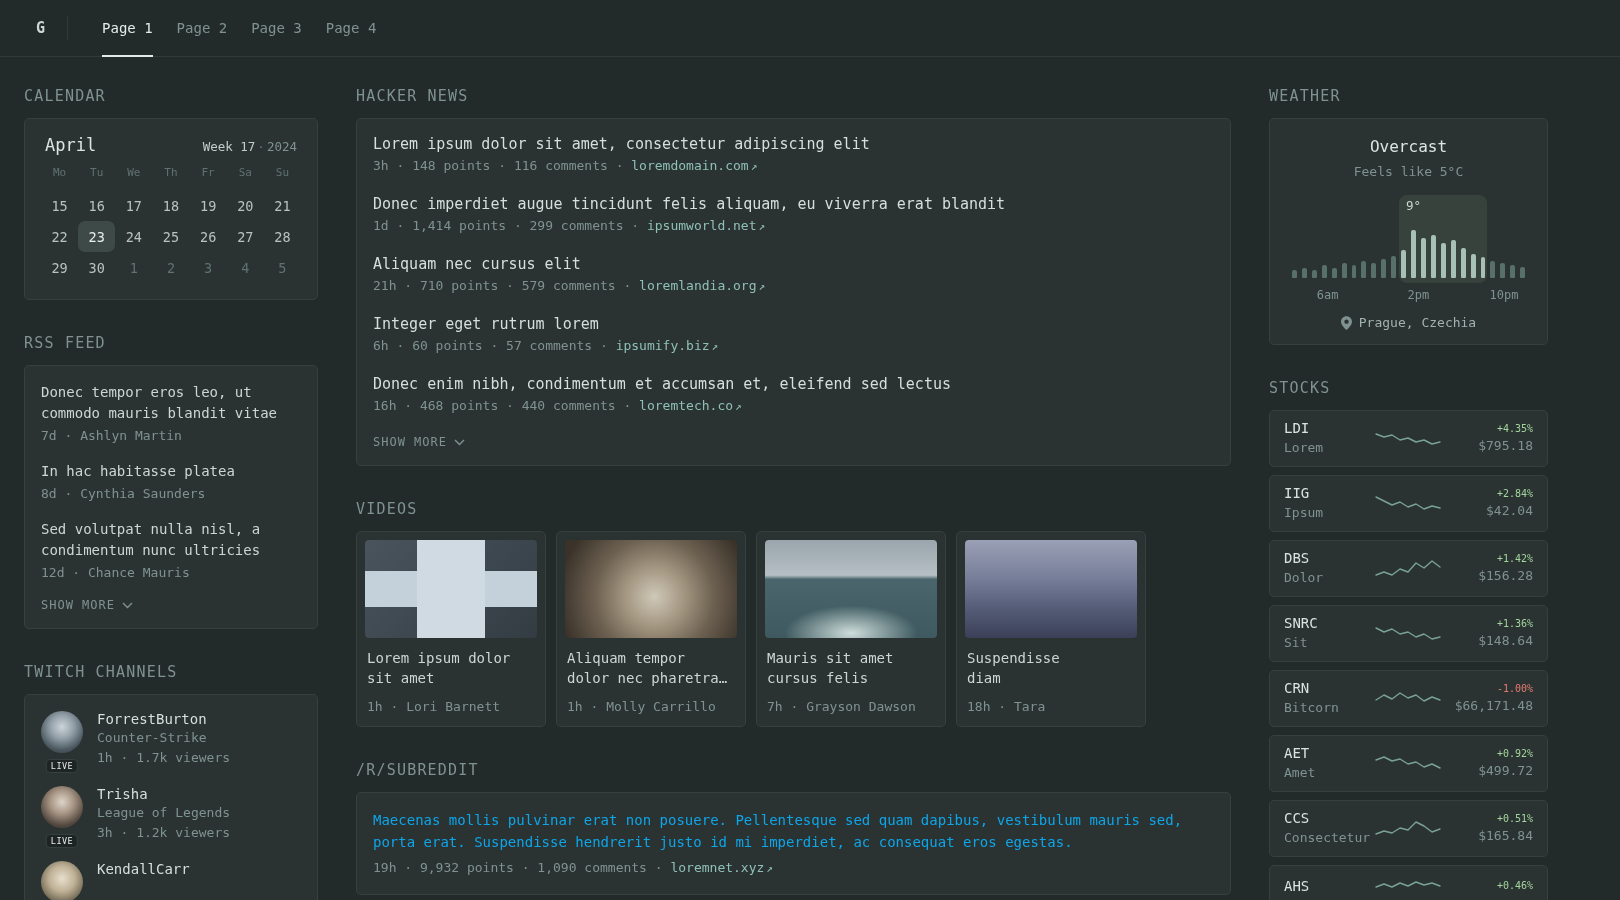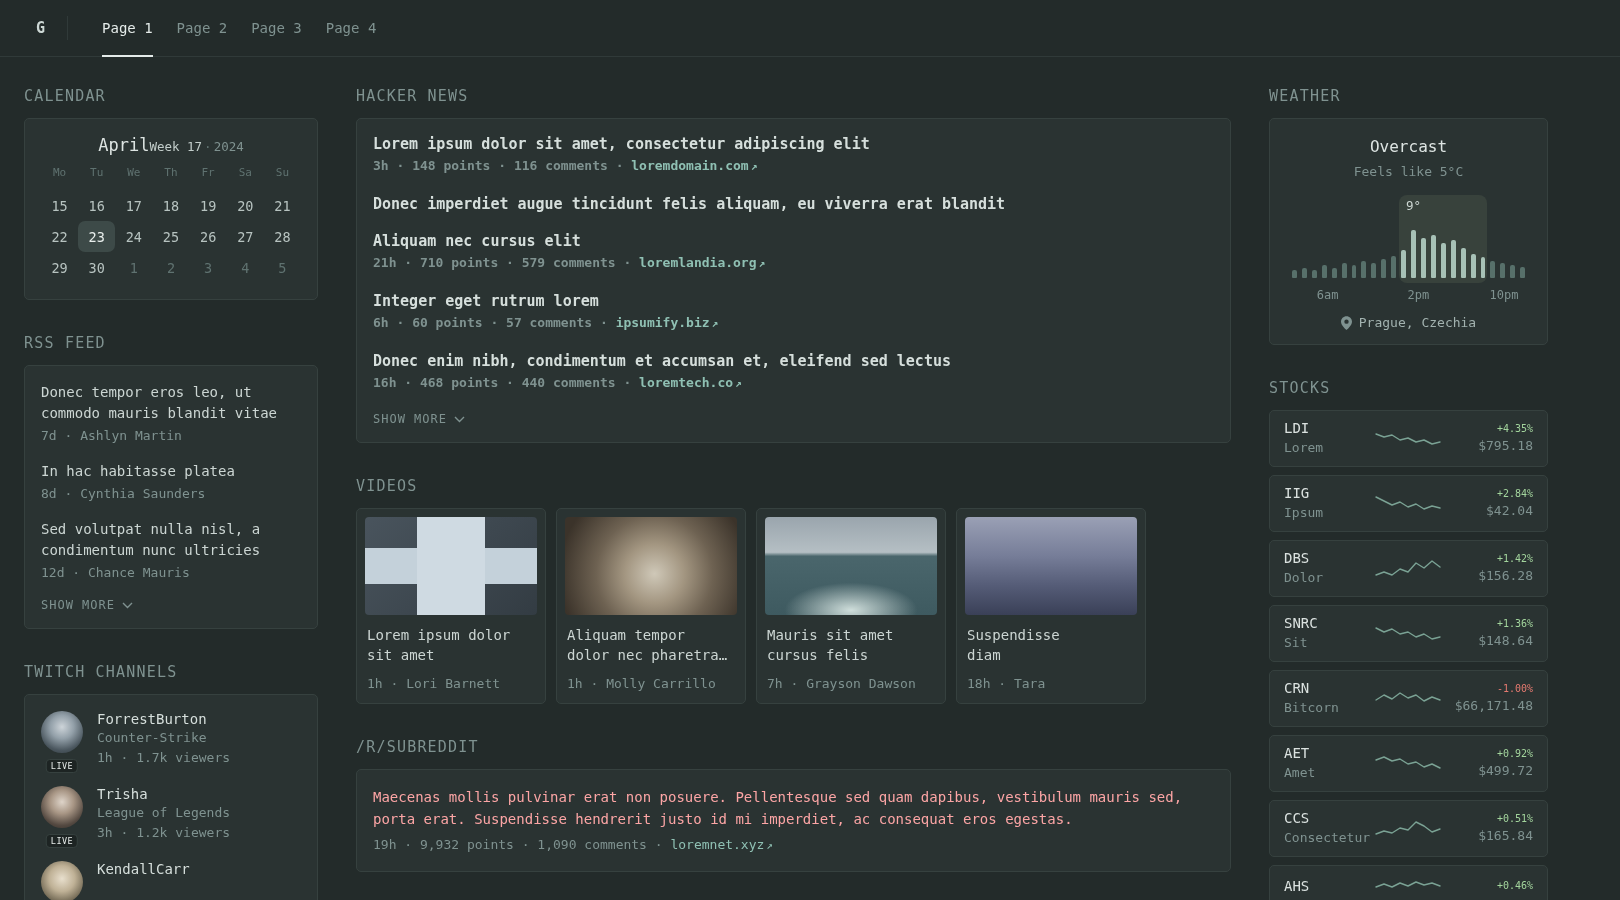--- a/index.html
+++ b/index.html
@@ -26,21 +26,21 @@
   
   .main{display:grid;grid-template-columns:294px 875px 279px;column-gap:38px;padding:30px 0 0 24px;align-items:start;}
   .col{display:flex;flex-direction:column;gap:34px;min-width:0;}
   .widget-title{font-size:15px;font-weight:normal;letter-spacing:1.2px;color:var(--text-dim);margin-bottom:13px;}
   .card{background:var(--card);border:1px solid var(--border);border-radius:5px;padding:16px;}
   .meta{color:var(--text-dim);font-size:13px;line-height:18px;}
   .domain-link{color:var(--link);cursor:pointer;}
   .ext-arrow{font-size:11px;margin-left:2px;}
   .show-more{display:flex;align-items:center;gap:7px;color:var(--text-dim);font-size:12px;letter-spacing:1px;cursor:pointer;}
   
-  .cal-head{display:flex;justify-content:center;align-items:baseline;padding:0 4px;}
+  .cal-head{display:flex;justify-content:space-between;align-items:baseline;padding:0 4px;}
   .cal-month{font-size:17px;color:#dde4e2;}
   .cal-meta{font-size:12.5px;color:var(--text-dim);}
   .cal-week{color:#c3cecb;}
   .cal-dot{color:var(--text-faint);margin:0 2px;}
   .cal-grid{display:grid;grid-template-columns:repeat(7,1fr);margin-top:11px;}
   .cal-dow span{text-align:center;font-size:11px;color:var(--text-faint);}
   .cal-cell{height:31px;display:flex;align-items:center;justify-content:center;font-size:13.5px;color:#b7c3c0;border-radius:7px;}
   .cal-cell.selected{background:#3d4a48;color:#e8eeec;}
   .cal-cell.faded{color:var(--text-faint);}
   
@@ -52,21 +52,21 @@
   .channel{display:flex;gap:14px;cursor:pointer;}
   .avatar-wrap{position:relative;width:42px;flex-shrink:0;}
   .avatar{width:42px;height:42px;border-radius:50%;}
   .av-0{background:radial-gradient(circle at 50% 38%,#cdd4d9 0%,#93a0a9 35%,#4a565e 70%,#2b3338 100%);}
   .av-1{background:radial-gradient(circle at 50% 38%,#ded4c9 0%,#a89685 35%,#544941 70%,#2e2925 100%);}
   .av-2{background:radial-gradient(circle at 50% 42%,#e8dfcd 0%,#bfb196 40%,#6f6652 75%,#3a342a 100%);}
   .live-badge{position:absolute;left:50%;transform:translateX(-50%);bottom:-6px;background:#1d2423;border:1px solid var(--border);border-radius:4px;font-size:8.5px;padding:1px 4px;color:#e6ebe9;letter-spacing:.5px;}
   .channel-name{font-size:14px;color:#d6dfdc;margin-bottom:2px;}
   .channel-cat{margin-bottom:2px;}
   
-  .hn-item{margin-bottom:19px;font-weight:bold;}
+  .hn-item{margin-bottom:19px;}
   .hn-title{font-size:15px;color:#d6dfdc;margin-bottom:4px;cursor:pointer;}
   .hn-card .show-more{margin-top:14px;}
   
   .video-row{display:flex;gap:10px;overflow:hidden;}
   .video-card{width:190px;flex:0 0 190px;padding:8px 8px 10px;}
   .thumb{width:100%;height:98px;border-radius:4px;margin-bottom:10px;}
   .thumb-0{background:
     linear-gradient(to right,transparent 0 30%,#cfdae2 30% 70%,transparent 70%),
     linear-gradient(to bottom,transparent 0 32%,#c4d1da 32% 68%,transparent 68%),
     linear-gradient(135deg,#49545d,#333c43);}
@@ -74,21 +74,21 @@
   .thumb-2{background:
     radial-gradient(ellipse 55% 40% at 50% 95%,#cfdedb 0%,rgba(207,222,219,0) 70%),
     linear-gradient(180deg,#9aa5ad 0%,#b5bfc4 36%,#4a666c 40%,#3e5a60 100%);}
   .thumb-3{background:
     linear-gradient(180deg,#9fb7ab 0%,rgba(159,183,171,0) 30%),
     radial-gradient(ellipse at 50% 60%,#7da294 0%,#5d8a7c 40%,#3f6b60 75%,#2f544c 100%);}
   .thumb-4{background:linear-gradient(180deg,#9aa0b5 0%,#767d98 40%,#555c77 70%,#3a4057 100%);}
   .video-title{font-size:14px;line-height:20px;height:40px;overflow:hidden;color:#ccd6d3;margin:2px 2px 10px;cursor:pointer;white-space:pre-line;}
   .video-meta{margin:0 2px 0;}
   
-  .post-text{font-size:14px;line-height:22px;color:#fca5a5;margin-bottom:6px;cursor:pointer;}
+  .post-text{font-size:14px;line-height:22px;color:#0ea5e9;margin-bottom:6px;cursor:pointer;}
   
   .weather-card{text-align:center;padding:18px 16px 14px;}
   .w-cond{font-size:16px;color:#dde4e2;margin-bottom:7px;}
   .w-chart{position:relative;height:88px;margin:14px 4px 0;}
   .w-highlight{position:absolute;top:0;bottom:0;background:#38423c;border-radius:8px;}
   .w-temp{position:absolute;top:3px;font-size:12.5px;color:#ccd6d2;transform:translateX(-50%);}
   .w-bars{position:absolute;left:2px;right:2px;bottom:5px;top:26px;display:flex;align-items:flex-end;gap:5px;}
   .wbar{flex:1;background:var(--bar);border-radius:2px 2px 1px 1px;min-height:4px;}
   .wbar.hi{background:var(--bar-hi);}
   .w-times{position:relative;height:16px;margin-top:5px;font-size:12px;color:var(--text-dim);}
@@ -239,20 +239,24 @@
       <div class="card hn-card">
         <div class="hn-item">
           <div class="hn-title">Lorem ipsum dolor sit amet, consectetur adipiscing elit</div>
           <div class="meta">
             <span>3h · 148 points · 116 comments ·</span>
             <span class="domain-link"><span>loremdomain.com</span><span class="ext-arrow">↗</span></span>
           </div>
         </div>
         <div class="hn-item">
           <div class="hn-title">Donec imperdiet augue tincidunt felis aliquam, eu viverra erat blandit</div>
+          <div class="meta">
+            <span>1d · 1,414 points · 299 comments ·</span>
+            <span class="domain-link"><span>ipsumworld.net</span><span class="ext-arrow">↗</span></span>
+          </div>
         </div>
         <div class="hn-item">
           <div class="hn-title">Aliquam nec cursus elit</div>
           <div class="meta">
             <span>21h · 710 points · 579 comments ·</span>
             <span class="domain-link"><span>loremlandia.org</span><span class="ext-arrow">↗</span></span>
           </div>
         </div>
         <div class="hn-item">
           <div class="hn-title">Integer eget rutrum lorem</div>

